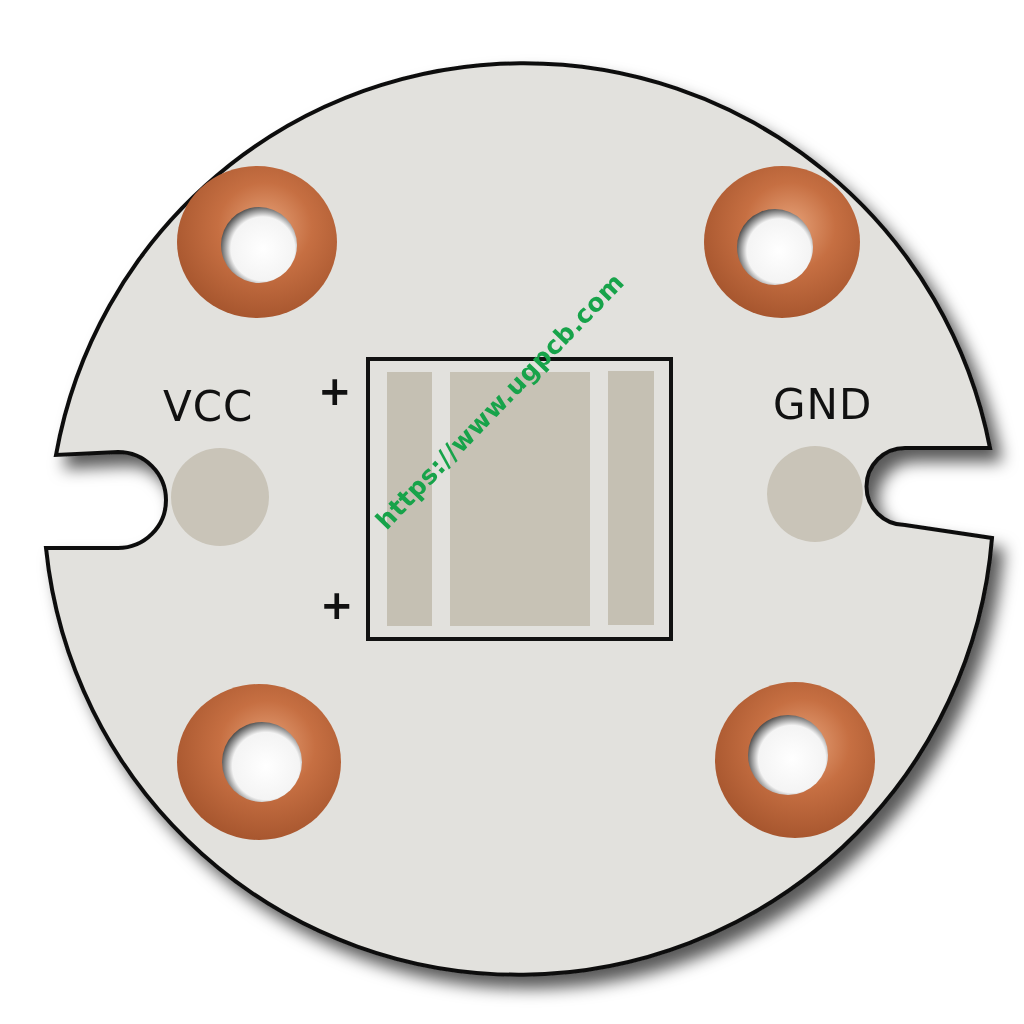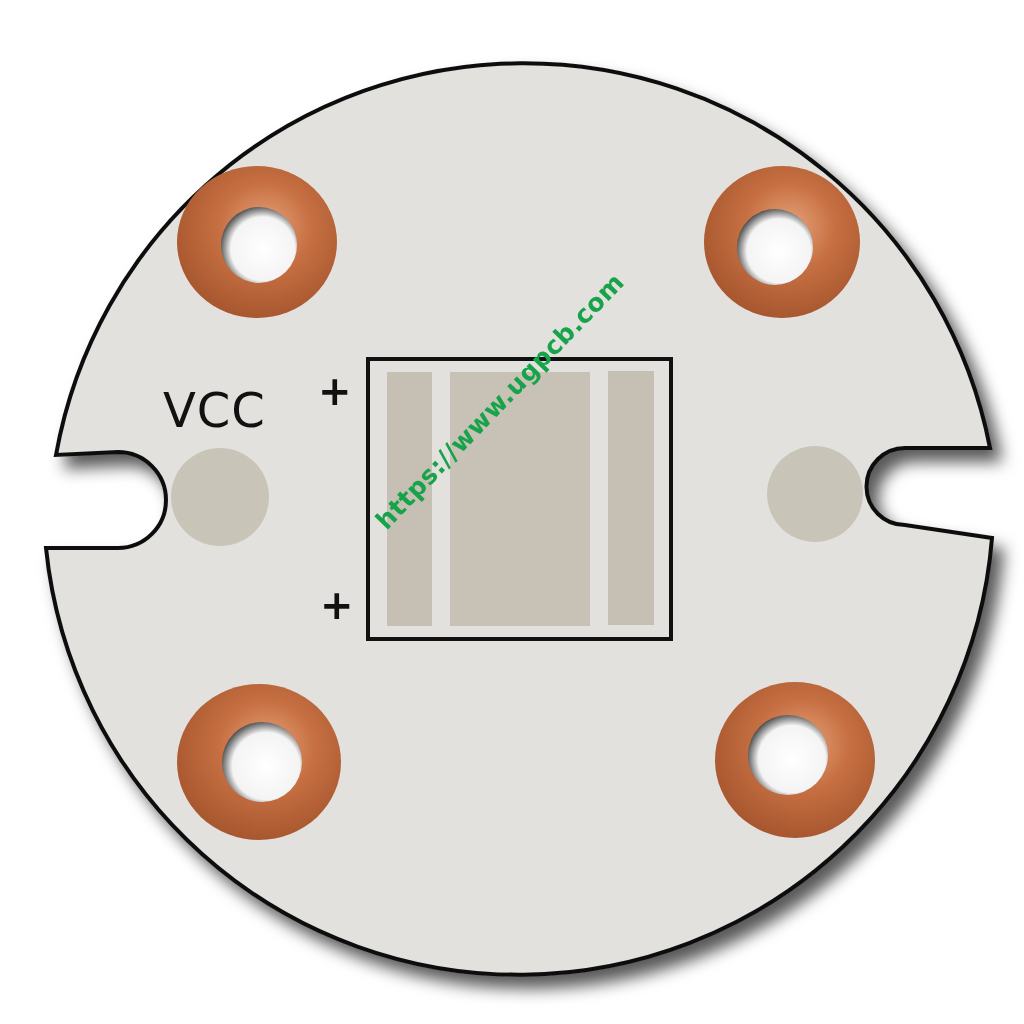--- a/index.html
+++ b/index.html
@@ -1,18 +1,18 @@
 <!DOCTYPE html>
 <html><head>
 <meta charset="utf-8">
 <style>
   html, body { margin:0; padding:0; }
   body { width:1024px; height:1024px; background:#ffffff; position:relative; overflow:hidden; font-family:"DejaVu Sans", sans-serif; }
   #scene { position:absolute; left:0; top:0; width:1024px; height:1024px; }
-  .label { position:absolute; font-family:"DejaVu Sans", sans-serif; color:#111; font-size:48px; letter-spacing:1px; }
+  .label { position:absolute; font-family:"DejaVu Sans", sans-serif; color:#111; font-size:42px; letter-spacing:1px; }
   .plus { position:absolute; font-family:"DejaVu Sans", sans-serif; color:#111; font-size:40px; font-weight:bold; }
   .watermark { position:absolute; left:360px; top:460px; font-family:"DejaVu Sans", sans-serif; font-weight:bold; font-size:25px; color:#17a34a; transform-origin:0 0; transform:rotate(-46deg); white-space:nowrap; letter-spacing:0.5px; }
 </style>
 </head>
 <body>
 
 <div id="scene">
   <svg width="1024" height="1024" viewBox="0 0 1024 1024">
     <defs>
       <radialGradient id="copper" cx="55%" cy="40%" r="65%">
@@ -66,17 +66,18 @@
     <circle cx="220" cy="497" r="49" fill="#c9c4b8"></circle>
     <circle cx="815" cy="494" r="48" fill="#c9c4b8"></circle>
 
     <rect x="368" y="359" width="303" height="280" fill="none" stroke="#111" stroke-width="4"></rect>
     <rect x="387" y="372" width="45" height="254" fill="#c5c0b3"></rect>
     <rect x="450" y="372" width="140" height="254" fill="#c7c2b5"></rect>
     <rect x="608" y="371" width="46" height="254" fill="#c5c0b3"></rect>
   </svg>
 
   <div class="label" style="left:163px; top:382px;">VCC</div>
+  <div class="label" style="left:773px; top:380px;">GND</div>
   <div class="plus" style="left:318px; top:368px;">+</div>
   <div class="plus" style="left:320px; top:582px;">+</div>
 
   <div class="watermark" style="left:370px; top:515px;">https://www.ugpcb.com</div>
 </div>
 
 </body></html>

